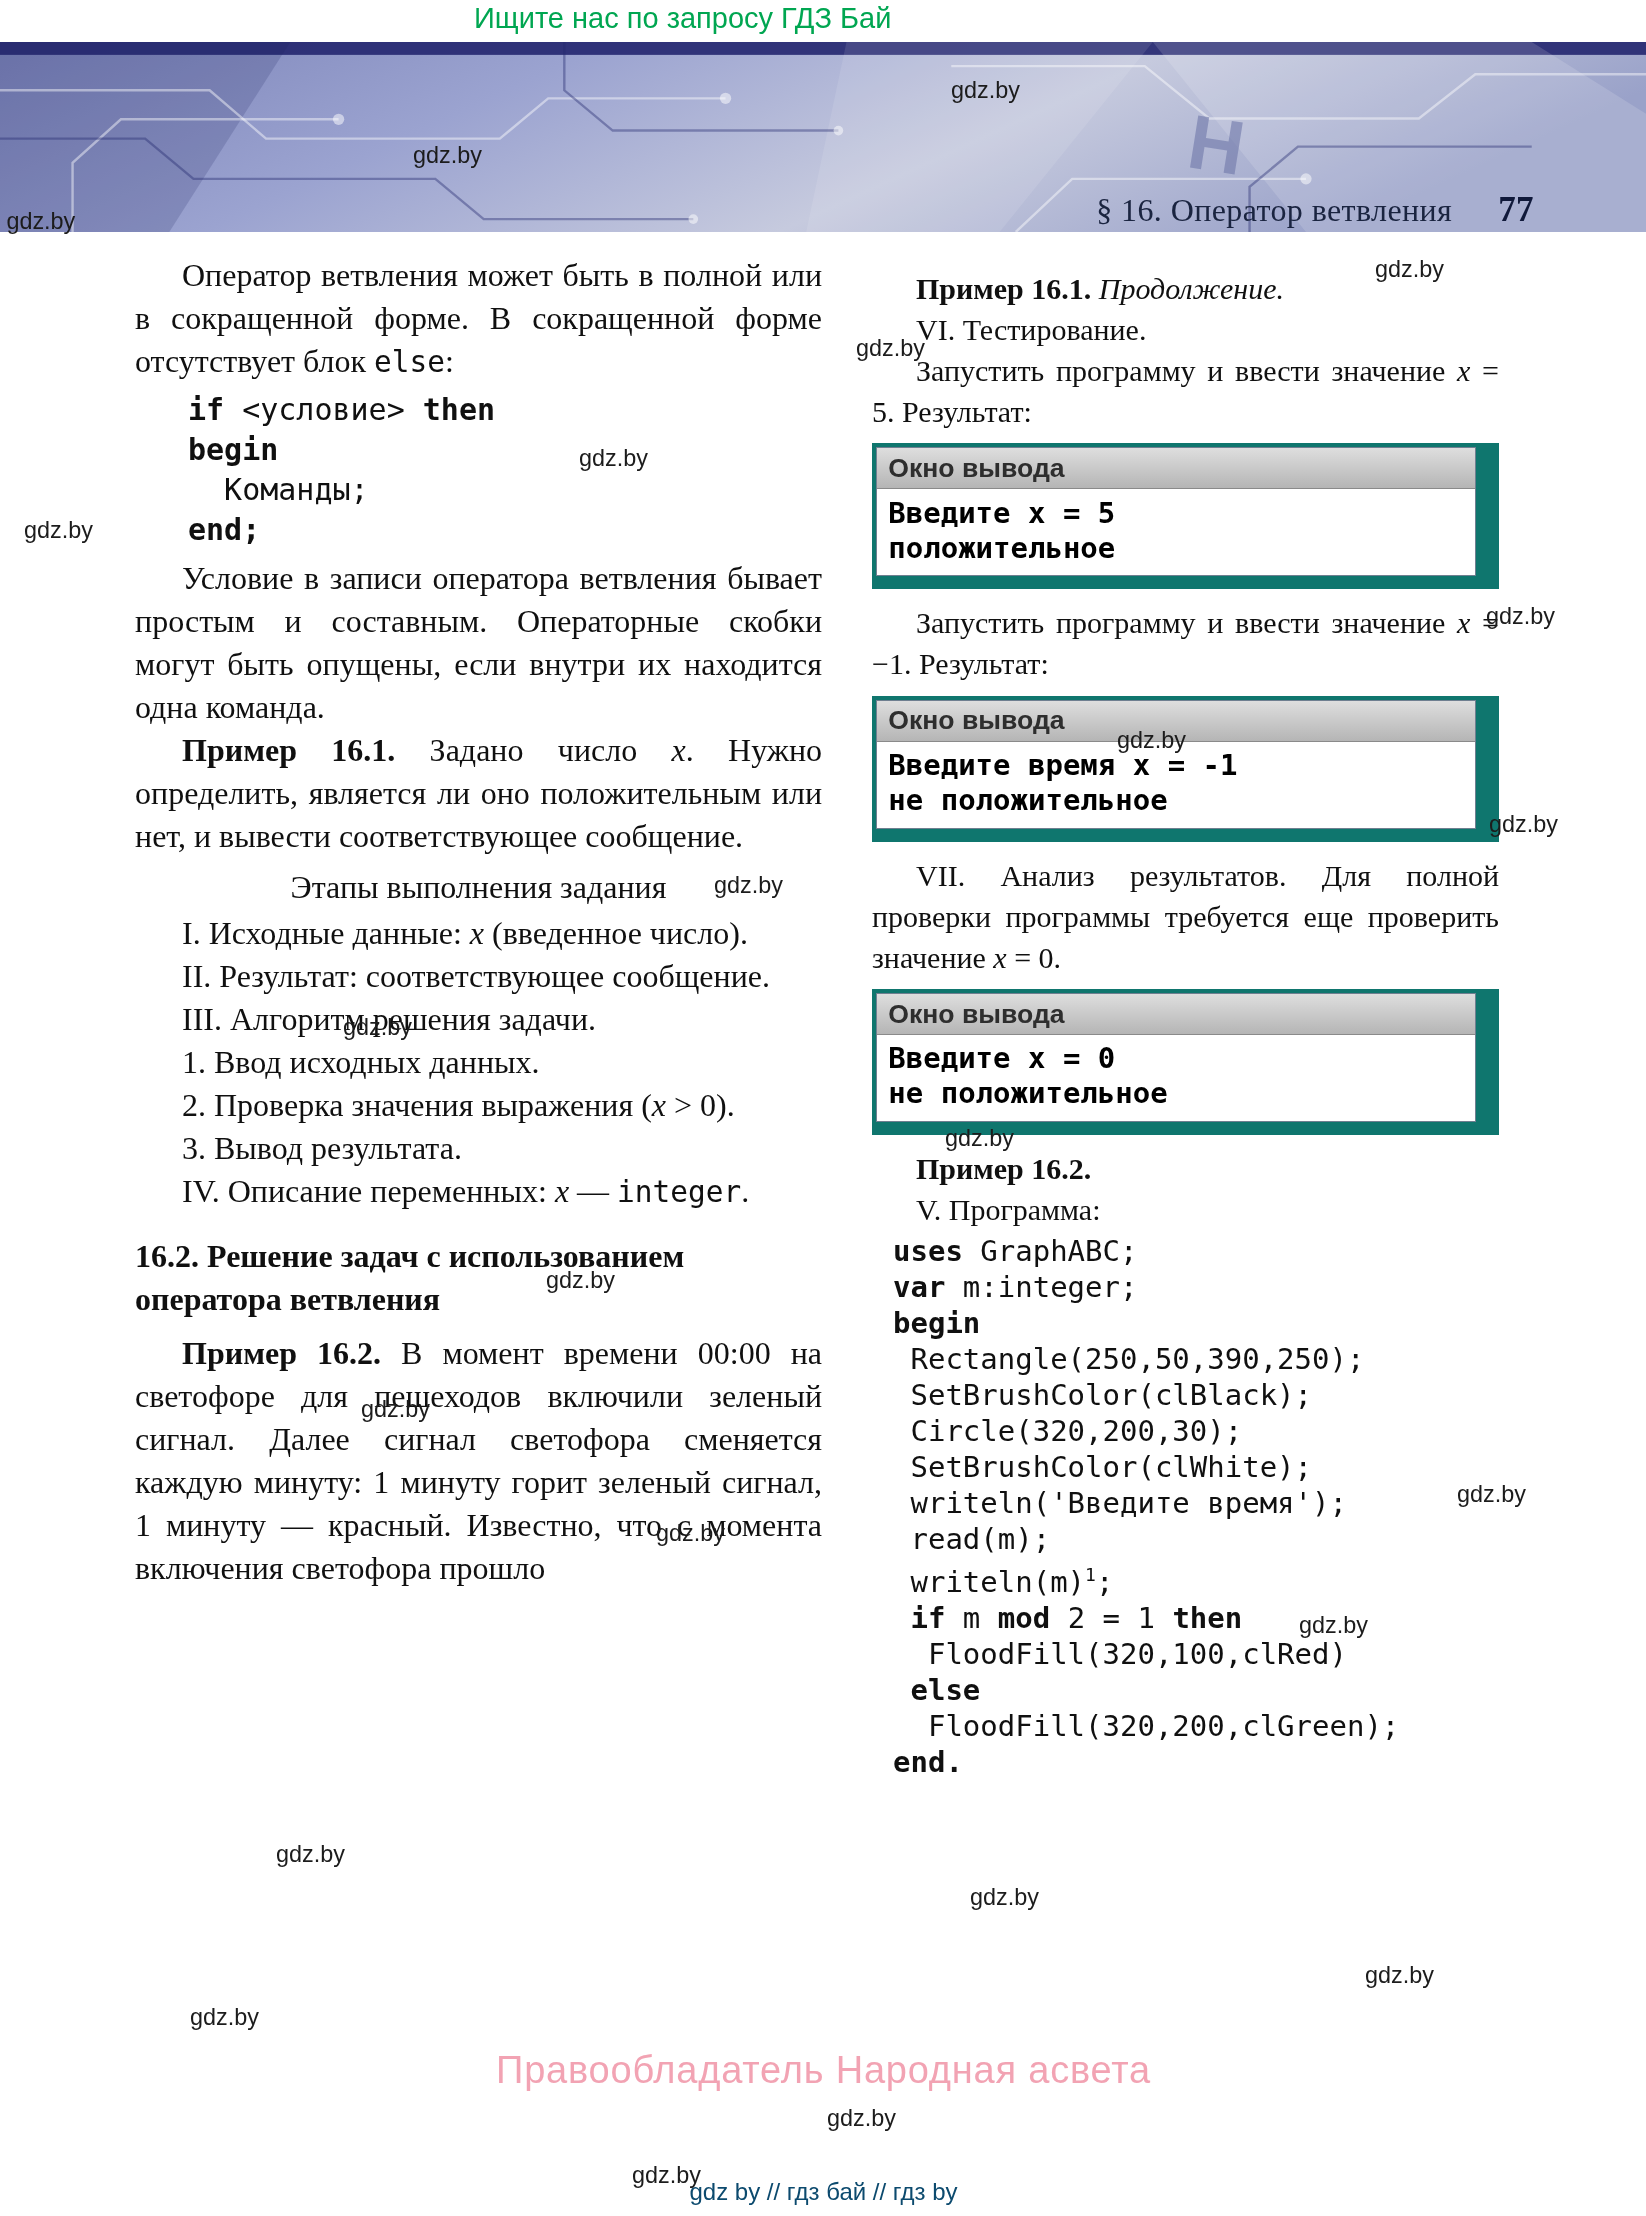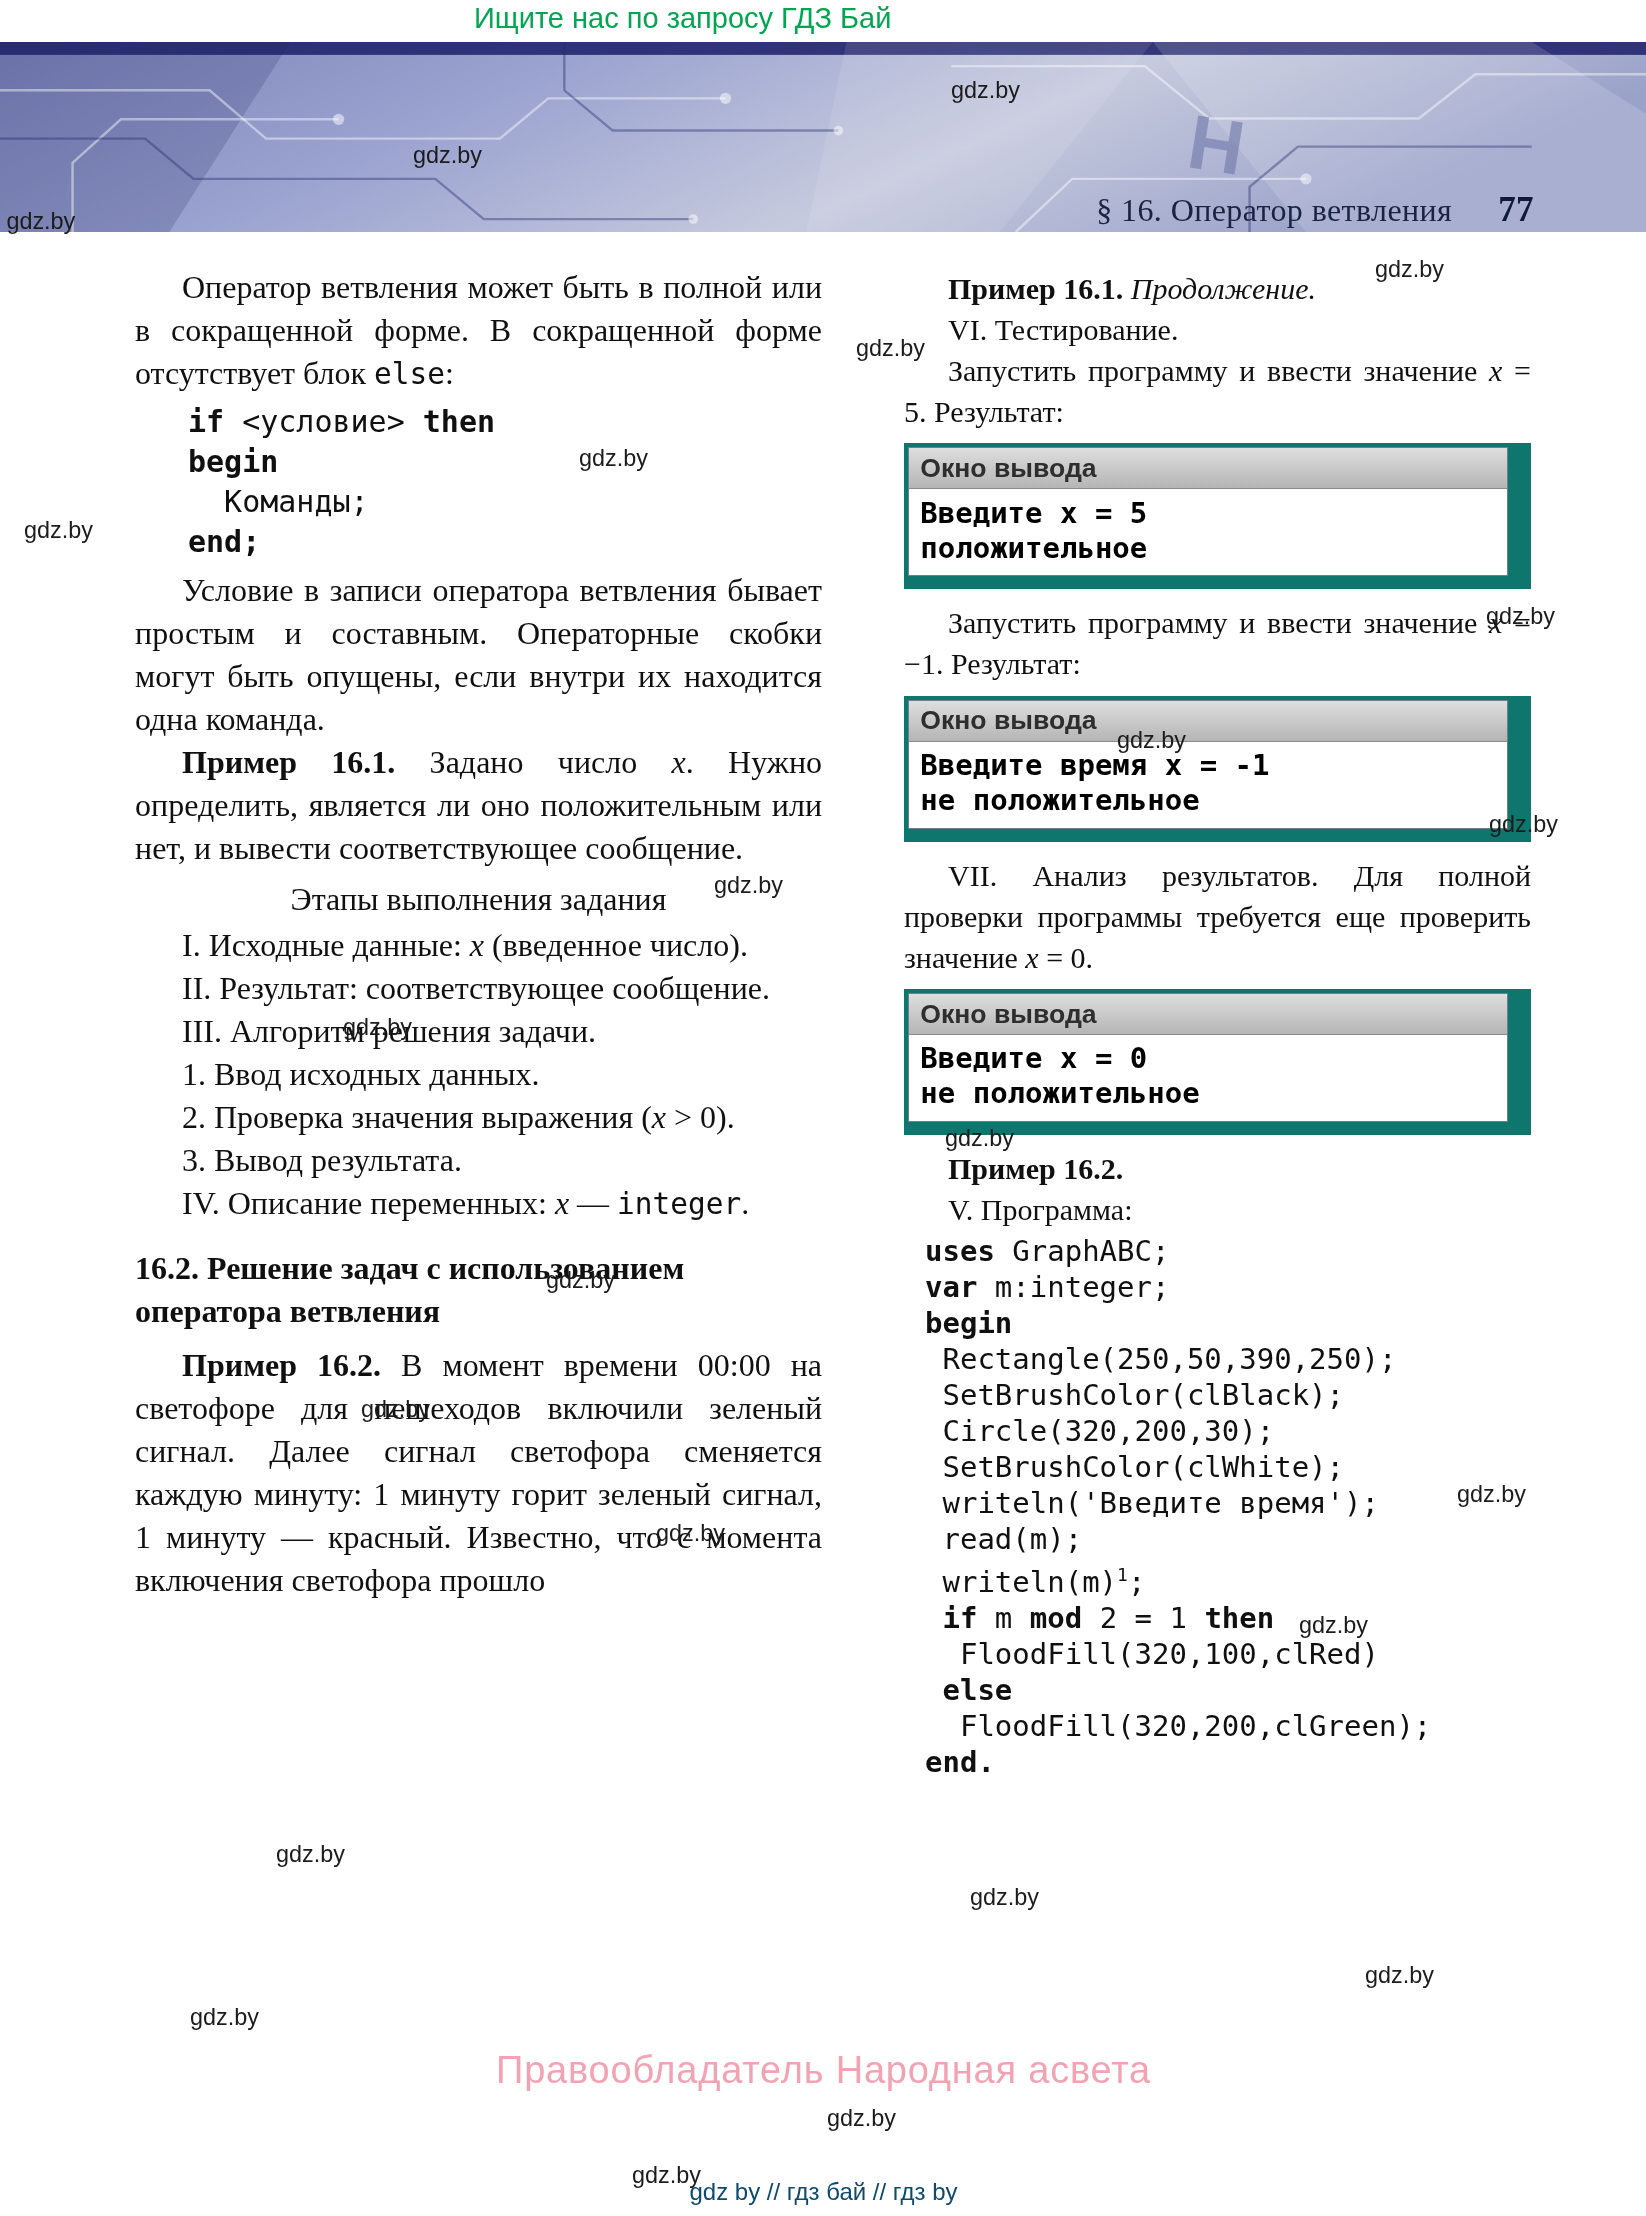--- a/index.html
+++ b/index.html
@@ -16,30 +16,30 @@
 
   
   .band{position:absolute;left:0;top:42px;width:1647px;height:190px;z-index:1;}
   .band svg{display:block;width:100%;height:100%;}
 
   .section-head{position:absolute;top:190px;right:113px;z-index:3;font-size:32px;color:#1a2440;
       letter-spacing:0.4px;}
   .sec-num{font-weight:bold;font-size:35px;margin-left:46px;color:#10193a;}
 
   
-  .col-left{position:absolute;left:135px;top:266px;width:687px;z-index:2;}
+  .col-left{position:absolute;left:135px;top:254px;width:687px;z-index:2;}
   .col-left p{margin:0;font-size:32px;line-height:43px;text-align:justify;text-indent:47px;}
   .codeblock{margin:6.4px 0 6.4px 53px;font-family:"DejaVu Sans Mono",monospace;font-size:30px;
       line-height:40px;}
   .codeline{white-space:pre;}
   .center-title{text-align:center !important;text-indent:0 !important;margin:8px 0 3.2px !important;}
   .subhead{font-size:33px;font-weight:bold;line-height:44px;margin:21px 0 11.3px !important;
       text-indent:0 !important;text-align:left !important;}
 
-  .col-right{position:absolute;left:904px;top:268px;width:627px;z-index:2;}
+  .col-right{position:absolute;left:872px;top:268px;width:627px;z-index:2;}
   .col-right p{margin:0;font-size:30px;line-height:41px;text-align:justify;text-indent:44px;}
 
   
   .owin{margin:11.3px 0 13px;background:#0f766e;padding:4px 22.6px 13px 4px;}
   .owin-inner{border:1.6px solid #6f7f90;background:#ffffff;}
   .owin-title{height:40px;background:linear-gradient(180deg,#dedede,#b5b5b5);
       border-bottom:1.6px solid #8a8a8a;display:flex;align-items:center;padding:0 11.3px;
       font-family:"Liberation Sans",sans-serif;font-weight:bold;font-size:26.6px;color:#2e2e2e;}
   .owin-body{padding:6.4px 11.3px 9.7px;}
   .owin-line{font-family:"DejaVu Sans Mono",monospace;font-weight:bold;font-size:29px;

